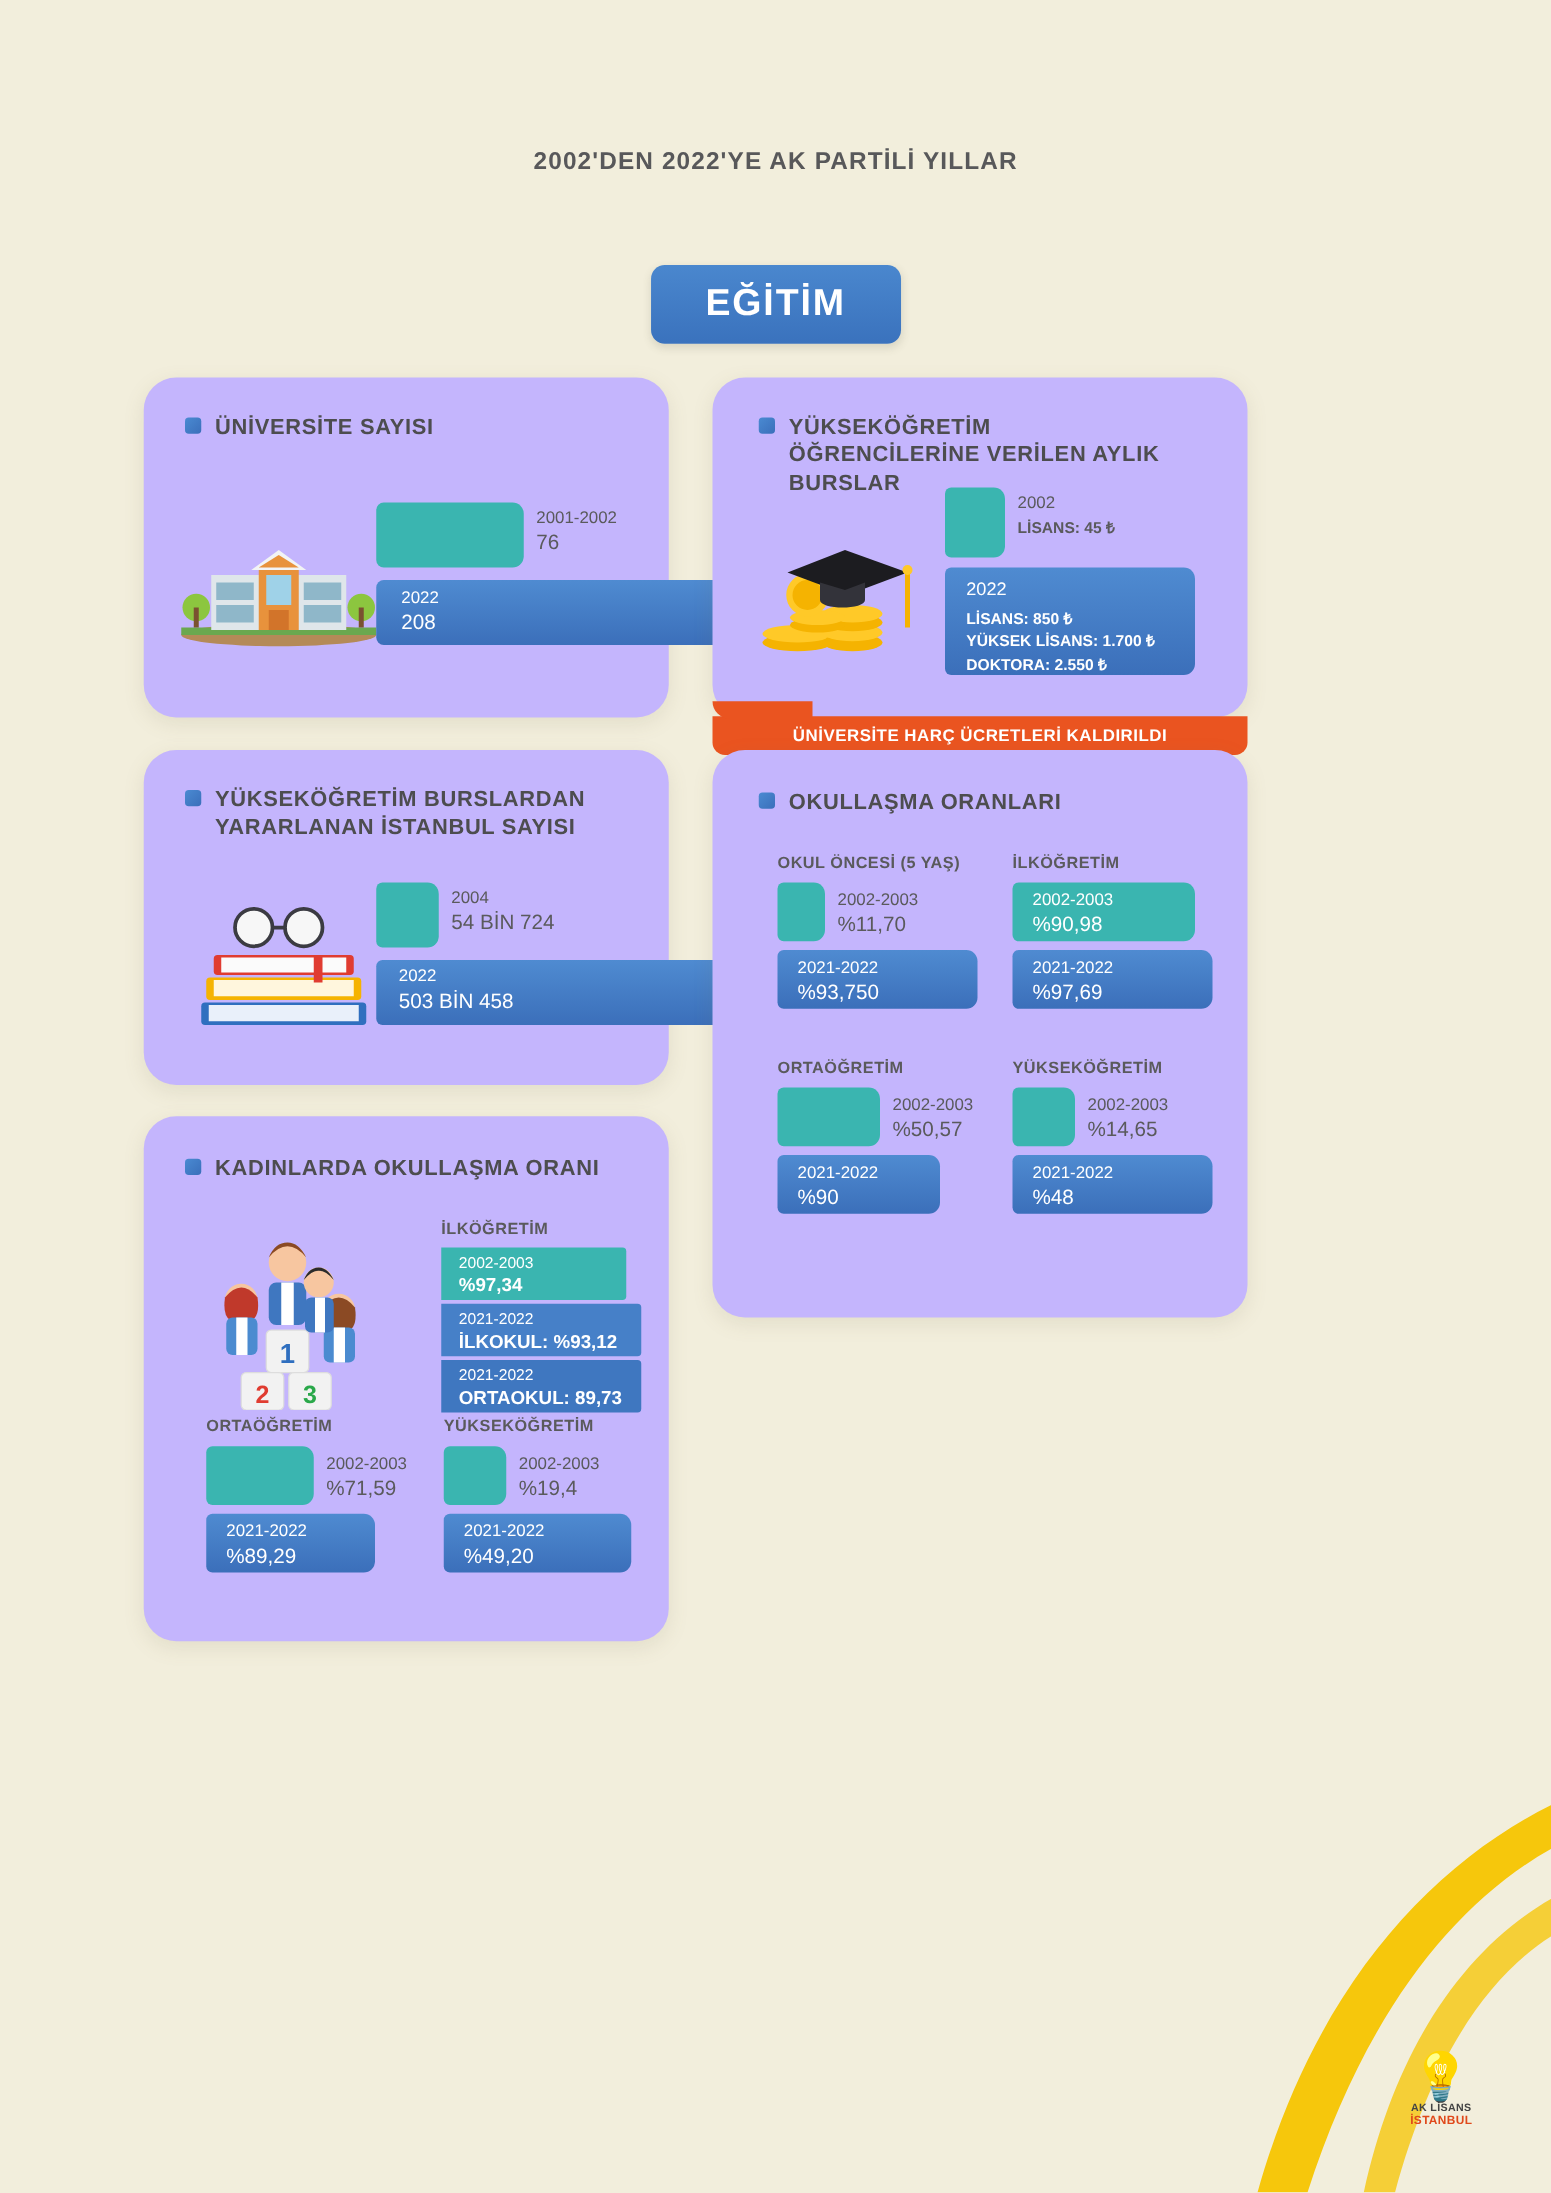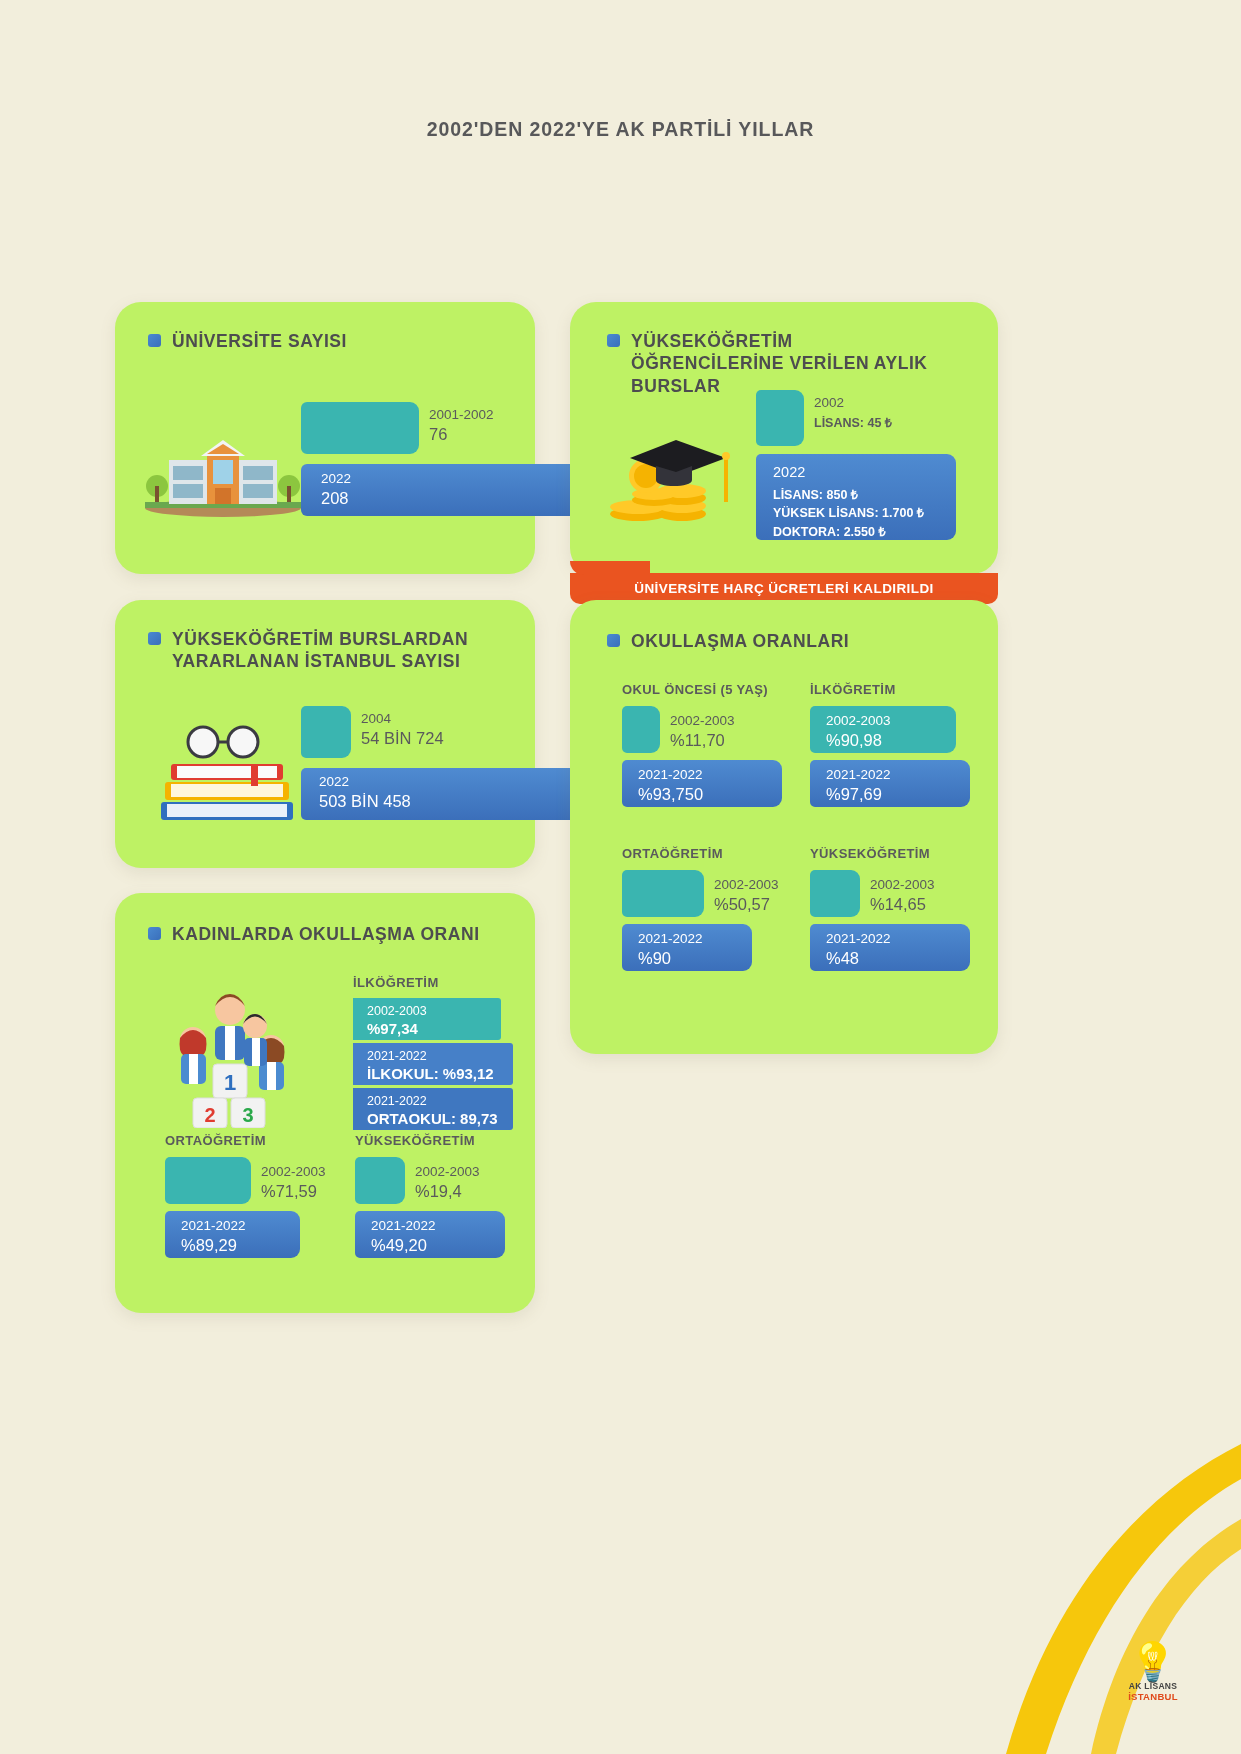--- a/index.html
+++ b/index.html
@@ -21,21 +21,21 @@
   .badge{
     position:absolute; top:212px; left:50%; transform:translateX(-50%);
     background:linear-gradient(180deg,#4a87ce 0%,#3a72bd 100%);
     color:#fff; font-size:30px; font-weight:800; letter-spacing:1.5px;
     padding:14px 44px 15px; border-radius:11px;
     box-shadow:0 3px 7px rgba(80,80,60,.16);
   }
 
   
   .card{
-    position:absolute; background:#bef264; border-radius:26px;
+    position:absolute; background:#c4b5fd; border-radius:26px;
     box-shadow:0 5px 16px rgba(120,115,85,.13);
   }
   .card-title{
     display:flex; align-items:flex-start; gap:11px;
     font-size:17.5px; font-weight:800; color:#4d4d4f;
     letter-spacing:.55px; line-height:1.28;
   }
   .bullet{
     flex:0 0 auto; width:13px; height:13px; border-radius:3px;
     background:linear-gradient(135deg,#4a8ad2,#3a6fba); margin-top:4px;
@@ -132,20 +132,21 @@
 <body>
 
 <div class="page">
 
   <svg class="swoosh" viewBox="0 0 330 330">
     <path d="M330 20 C 230 70, 140 170, 95 330 L 135 330 C 180 190, 250 100, 330 55 Z" fill="#f5c400" opacity=".95"></path>
     <path d="M330 95 C 260 135, 205 215, 180 330 L 205 330 C 232 230, 275 160, 330 125 Z" fill="#f5c400" opacity=".75"></path>
   </svg>
 
   <div class="main-title">2002'DEN 2022'YE AK PARTİLİ YILLAR</div>
+  <div class="badge">EĞİTİM</div>
 
   <div class="card" id="card-univ">
     <div class="card-title">
       <span class="bullet"></span>
       <span>ÜNİVERSİTE SAYISI</span>
     </div>
 
     <svg class="ill" viewBox="0 0 175 100">
       <ellipse cx="88" cy="88" rx="78" ry="9" fill="#b48a58"></ellipse>
       <path d="M10 82 h156 v6 H10z" fill="#6aa84f"></path>

